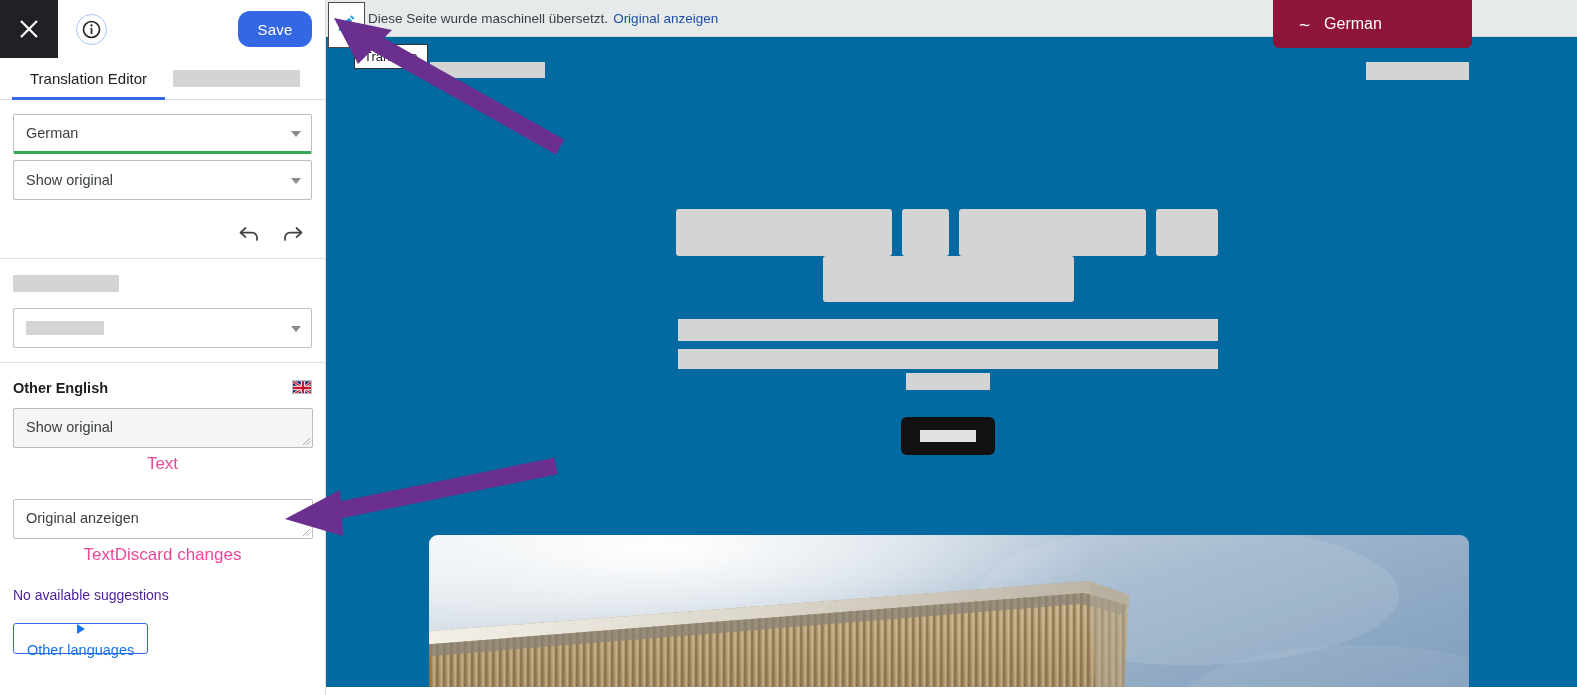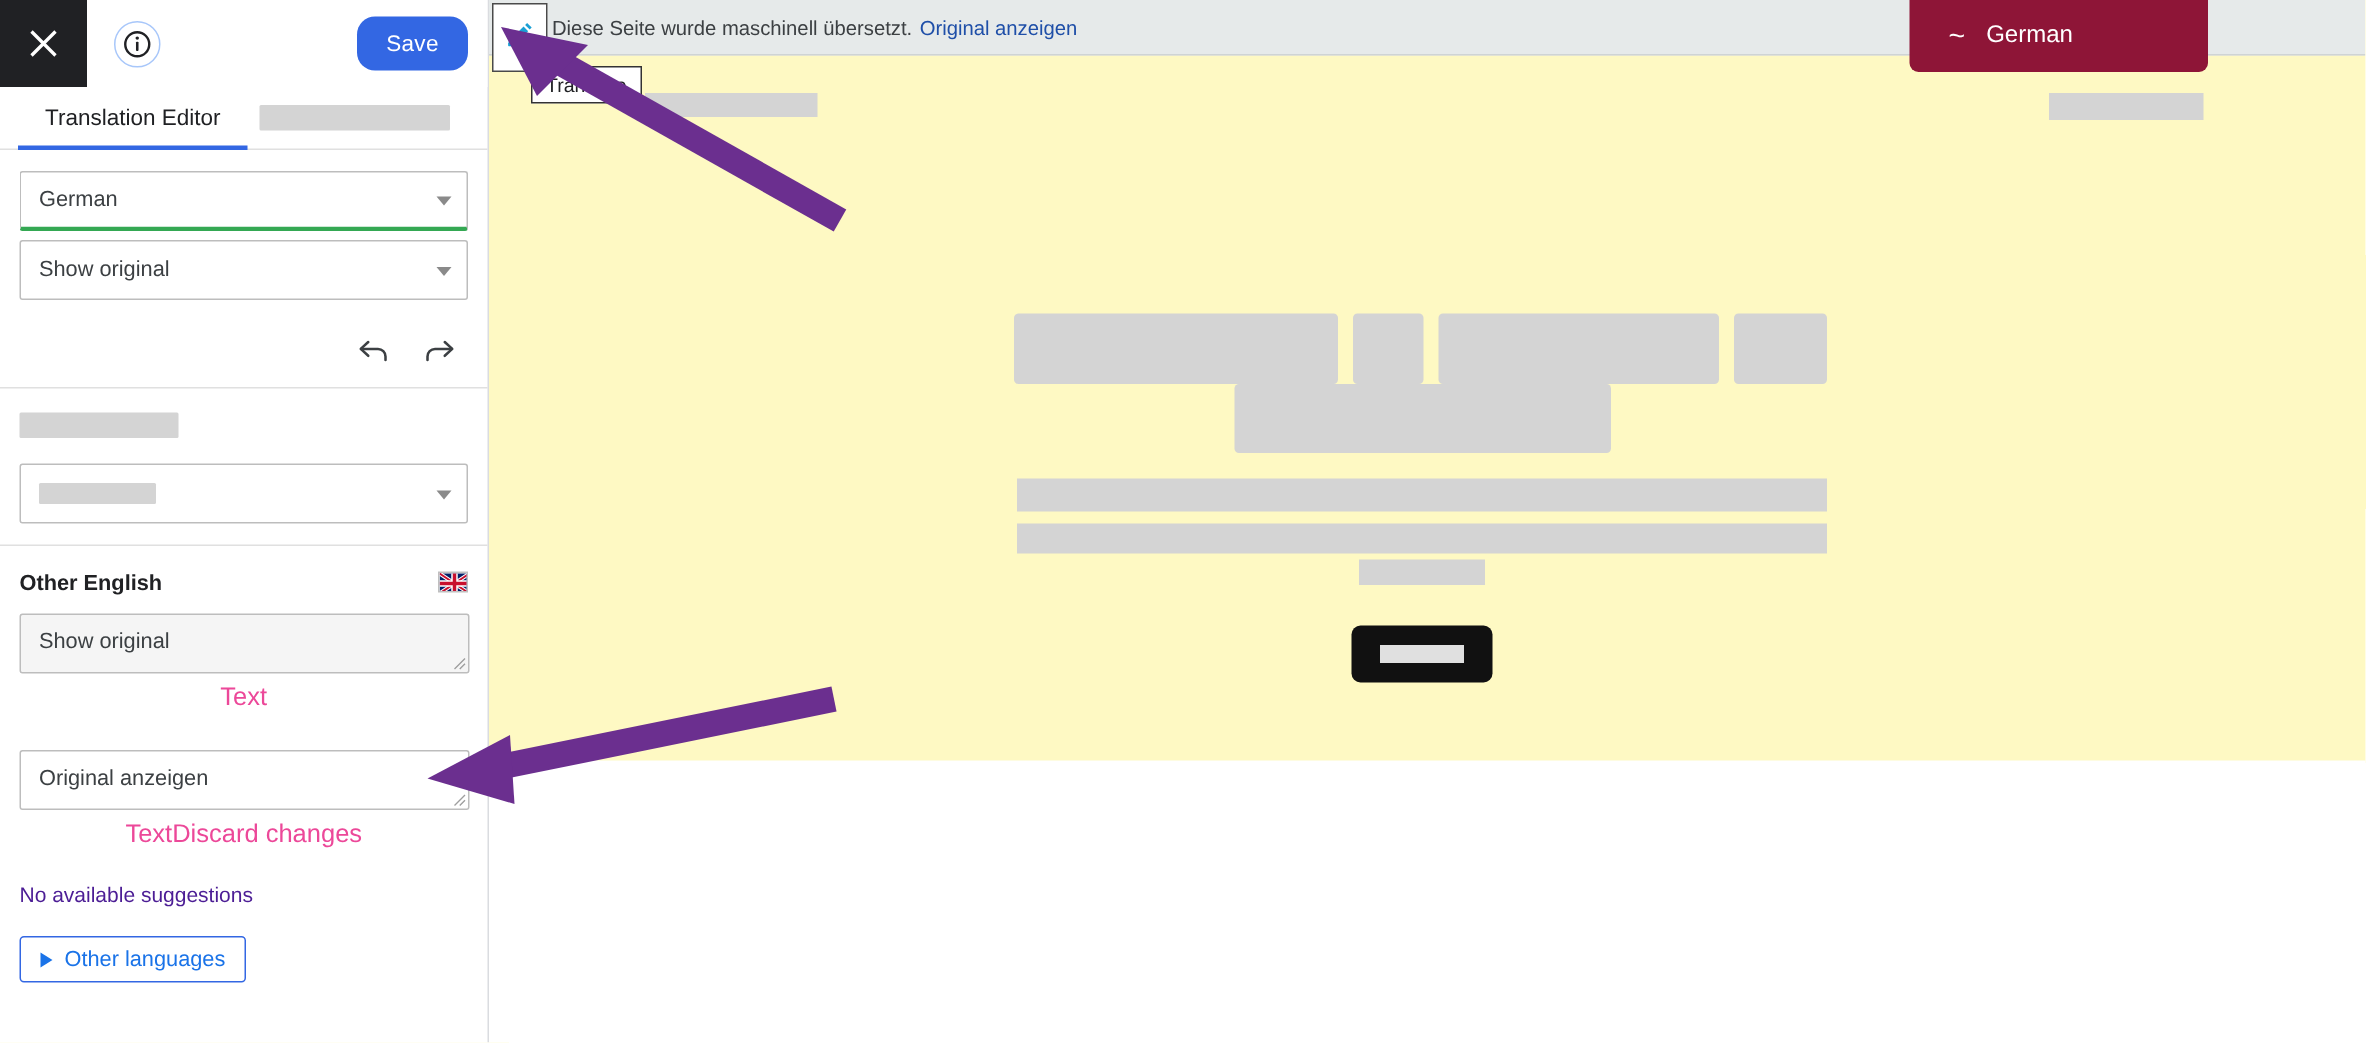--- a/index.html
+++ b/index.html
@@ -175,34 +175,35 @@
     display: inline-flex; align-items: center; gap: 8px;
     border: 1px solid #3367e3;
     border-radius: 3px;
     color: #1a73e8;
     background: #fff;
     height: 31px;
     padding: 0 13px;
     font-size: 14.5px;
     cursor: pointer;
     font-family: "Liberation Sans", sans-serif;
+    flex-direction: column;
   }
   .tri-right {
     width: 0; height: 0;
     border-top: 5px solid transparent;
     border-bottom: 5px solid transparent;
     border-left: 8px solid #1a73e8;
   }
 
   
   .page {
     position: absolute;
     left: 326px; top: 0;
-    width: 1251px; height: 507px;
-    background: #fef9c3;
+    width: 1251px; height: 687px;
+    background: #0369a1;
     overflow: hidden;
   }
 
   .trans-banner {
     position: relative;
     height: 37px;
     background: #e6eaea;
     border-bottom: 1px solid #cfd4d4;
     display: flex; align-items: center;
     padding-left: 42px;

